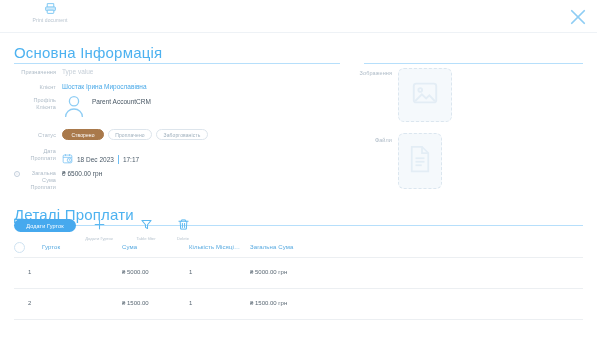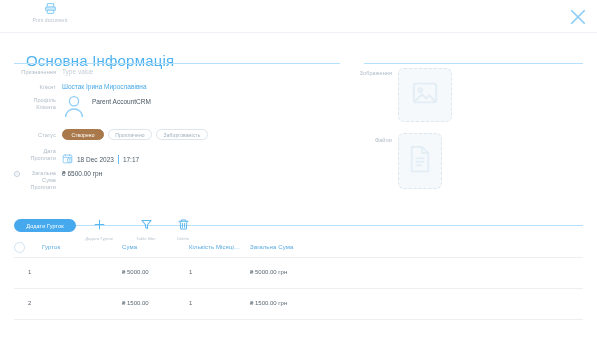--- a/index.html
+++ b/index.html
@@ -153,21 +153,21 @@
       <span>
         <svg width="20" height="20" viewBox="0 0 24 24" stroke="#8ecdf4" stroke-width="2.1" stroke-linecap="round">
           <line x1="4.5" y1="4.5" x2="19.5" y2="19.5"></line>
           <line x1="19.5" y1="4.5" x2="4.5" y2="19.5"></line>
         </svg>
       </span>
     </div>
   </div>
   <div class="topbar-sep"></div>
 
-  <div class="sect" style="left:14px; top:52px;margin-left:12px;">Основна Інформація</div>
+  <div class="sect" style="left:14px; top:44px;">Основна Інформація</div>
   <div class="sect-rule" style="left:14px; top:63px; width:326px;"></div>
 
   <div class="flabel" style="left:0px; top:69px; width:56px;">Призначення</div>
   <div class="fval ph" style="left:62px; top:68px;">Type value</div>
 
   <div class="flabel" style="left:0px; top:84px; width:56px;">Клієнт</div>
   <div class="fval link" style="left:62px; top:83px;">Шостак Ірина Мирославівна</div>
 
   <div class="flabel" style="left:0px; top:97px; width:56px;">Профіль</div>
   <div class="flabel" style="left:0px; top:104px; width:56px;">Клієнта</div>
@@ -227,20 +227,21 @@
       <svg width="26" height="30" viewBox="0 0 20 24" fill="none" stroke="#e3edf5" stroke-width="1.4">
         <path d="M3.4 2.2h8.2l5 5v14.6H3.4z"></path>
         <path d="M11.6 2.2v5h5"></path>
         <line x1="6.4" y1="11.4" x2="13.6" y2="11.4"></line>
         <line x1="6.4" y1="14.2" x2="13.6" y2="14.2"></line>
         <line x1="6.4" y1="17" x2="11.4" y2="17"></line>
       </svg>
     </span>
   </div>
 
+  <div class="sect" style="left:14px; top:206px;">Деталі Проплати</div>
   <div class="sect-rule" style="left:14px; top:225px; width:569px;"></div>
 
   <div class="tbtn" style="left:14px; top:219px; width:62px;">Додати Гурток</div>
 
   <div class="ticon" style="left:76px; top:217px;">
     <span>
       <svg width="13" height="13" viewBox="0 0 24 24" stroke="#5cb8f0" stroke-width="2" stroke-linecap="round">
         <line x1="12" y1="4" x2="12" y2="20"></line>
         <line x1="4" y1="12" x2="20" y2="12"></line>
       </svg>

